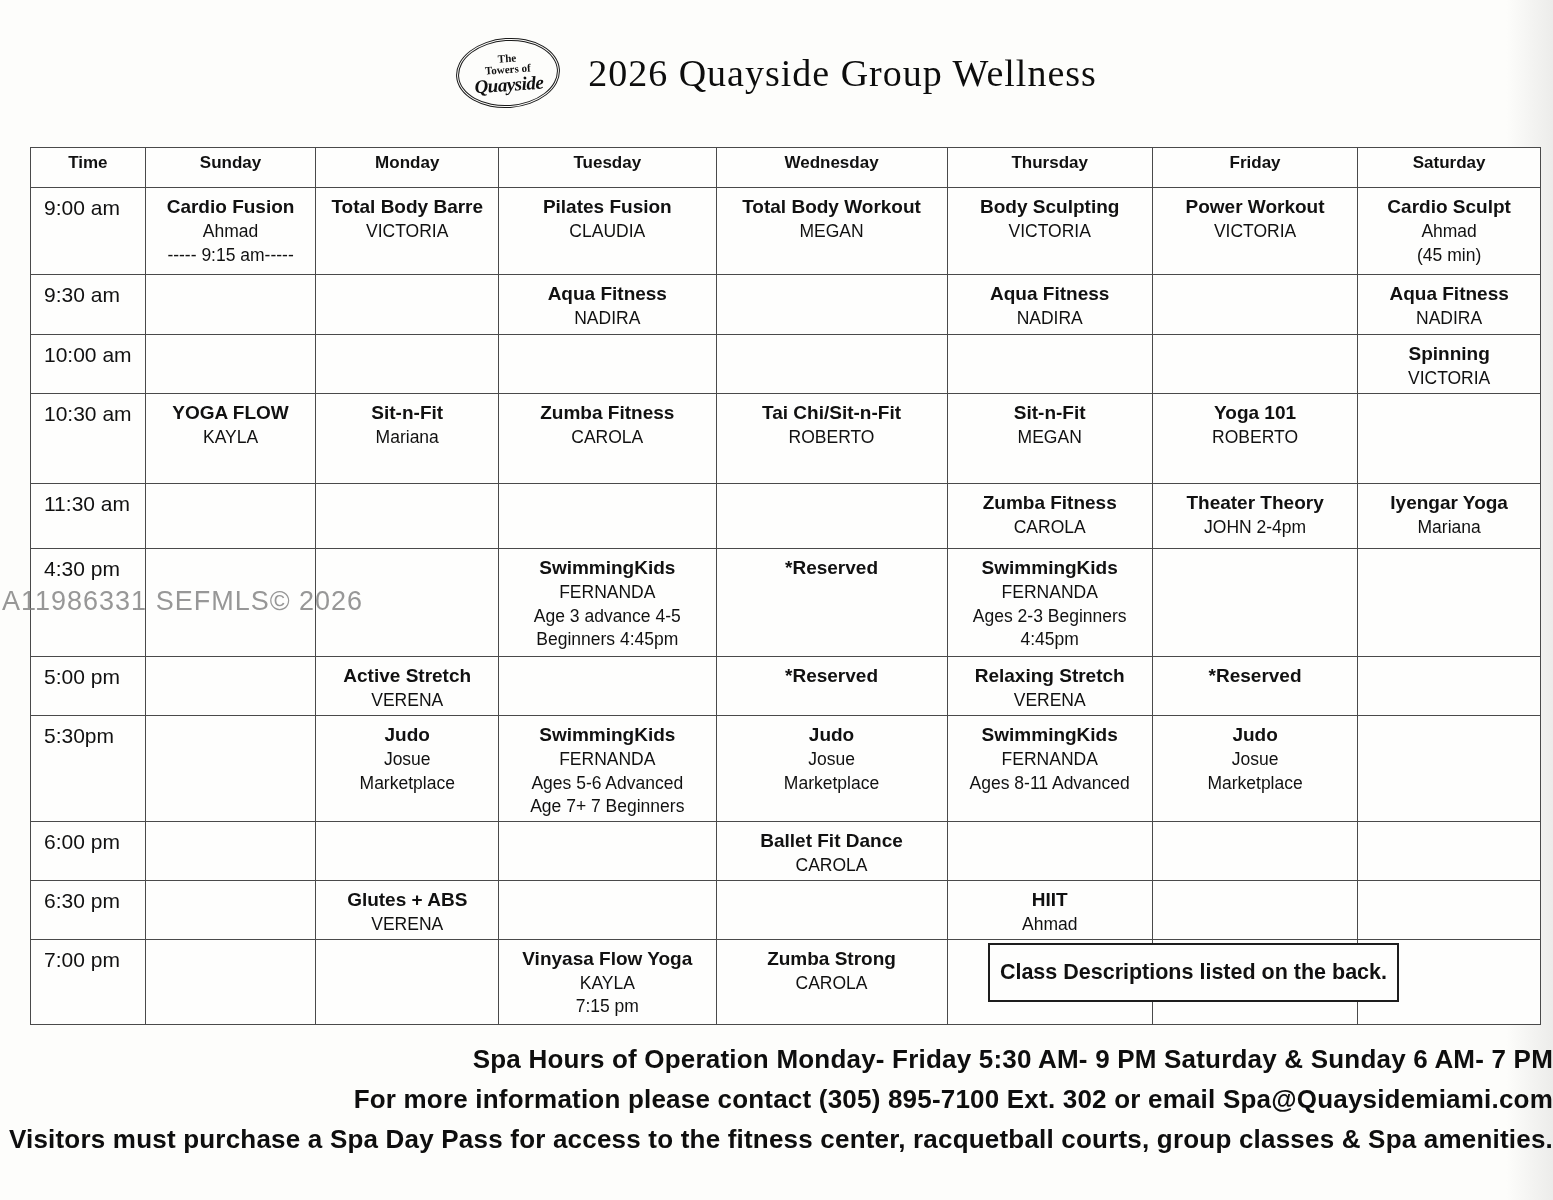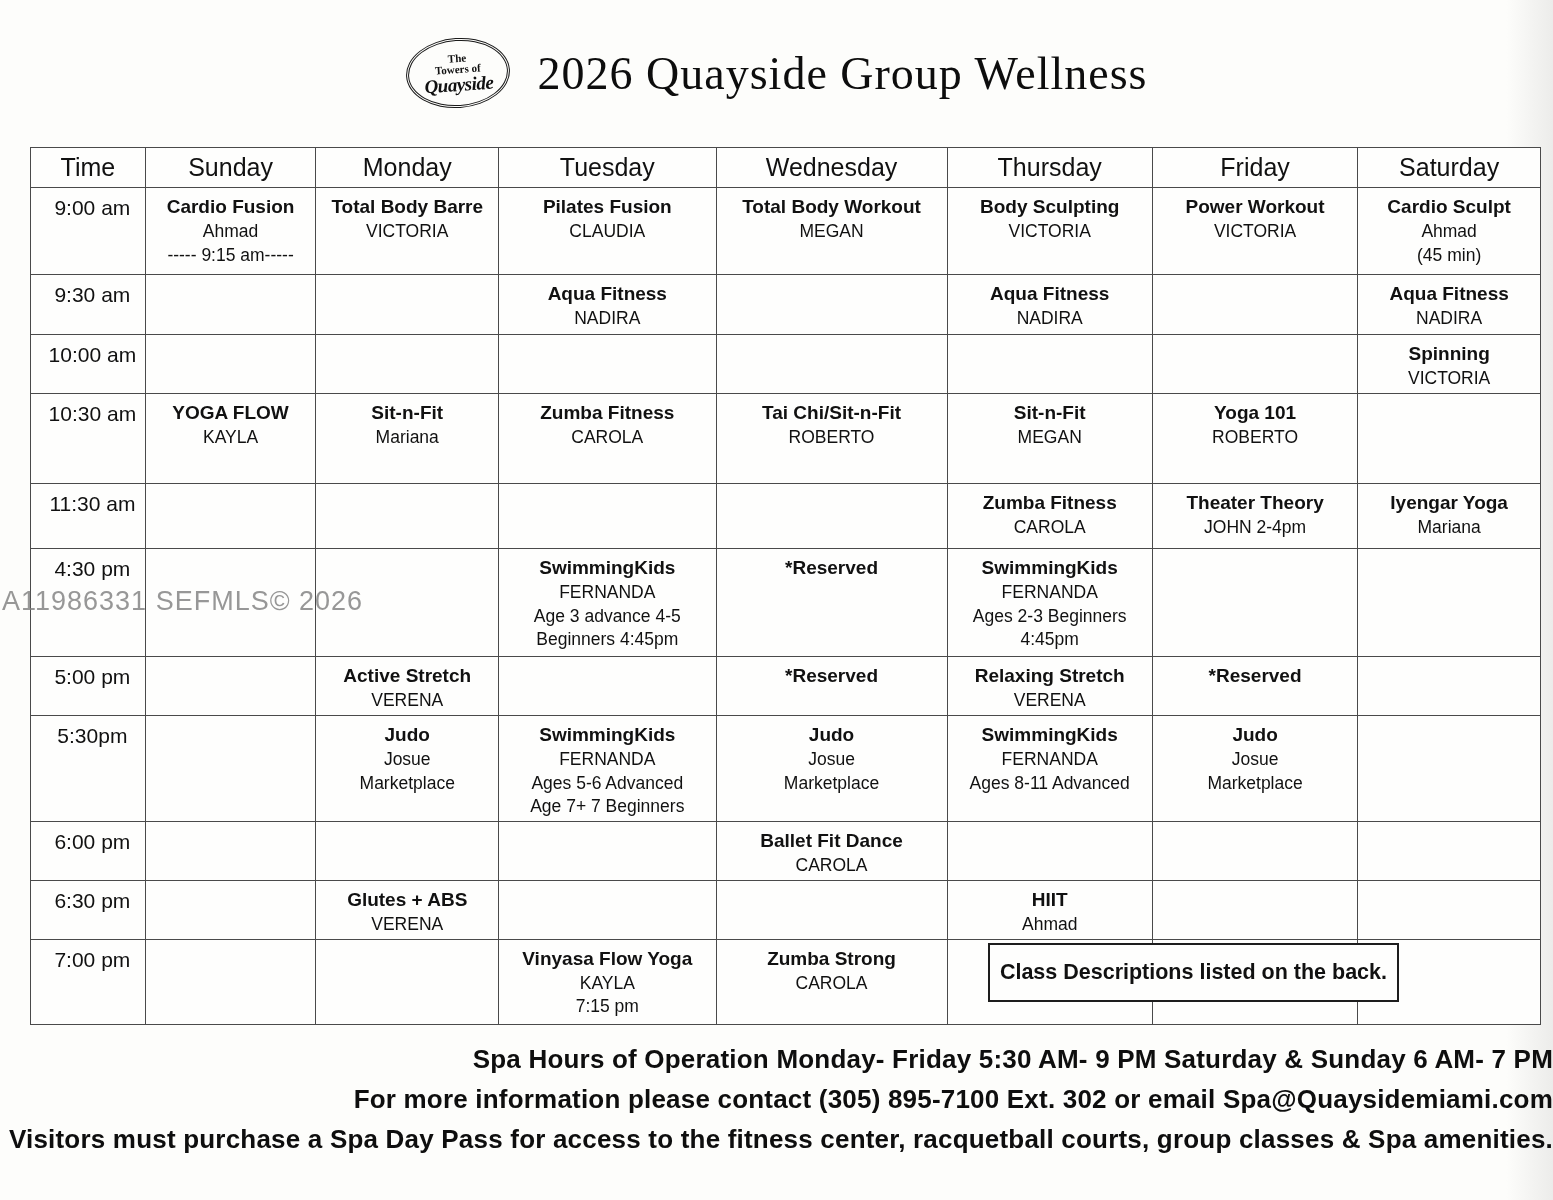--- a/index.html
+++ b/index.html
@@ -29,21 +29,21 @@
     font-family: "Liberation Serif", serif;
     line-height: 1.0;
     flex: 0 0 auto;
     transform: rotate(-4deg);
   }
   .logo .l1 { font-size: 11px; font-weight: 700; }
   .logo .l2 { font-size: 11px; font-weight: 700; }
   .logo .l3 { font-size: 19px; font-weight: 700; font-style: italic; letter-spacing: -0.5px; }
   .title {
     font-family: "Liberation Serif", serif;
-    font-size: 46px;
+    font-size: 38px;
     letter-spacing: 1px;
     color: #0d0d0d;
     white-space: nowrap;
   }
 
   
   .watermark {
     position: absolute; left: 2px; top: 586px;
     font-size: 27px; letter-spacing: 1px;
     color: rgba(125,125,125,0.8);
@@ -58,28 +58,28 @@
     width: 100%;
     table-layout: fixed;
     background: #fefefd;
   }
   th, td {
     border: 1.6px solid #4a4a4a;
     vertical-align: top;
     overflow: hidden;
   }
   th {
-    font-size: 25px; font-weight: 400;
+    font-size: 17px; font-weight: 700;
     padding: 5px 2px 4px 2px;
     text-align: center;
     height: 40px;
   }
   td.time {
     font-size: 21px; font-weight: 400;
-    text-align: center;
+    text-align: left;
     padding: 8px 4px 0 13px;
     white-space: nowrap;
   }
   td.slot { text-align: center; padding: 6px 3px 2px 3px; }
   td.slot .l0 { font-size: 19px; font-weight: 700; line-height: 1.38; }
   td.slot .ln { font-size: 17.5px; font-weight: 400; line-height: 1.35; text-align: center; }
 
   
   .note-box {
     position: absolute;

